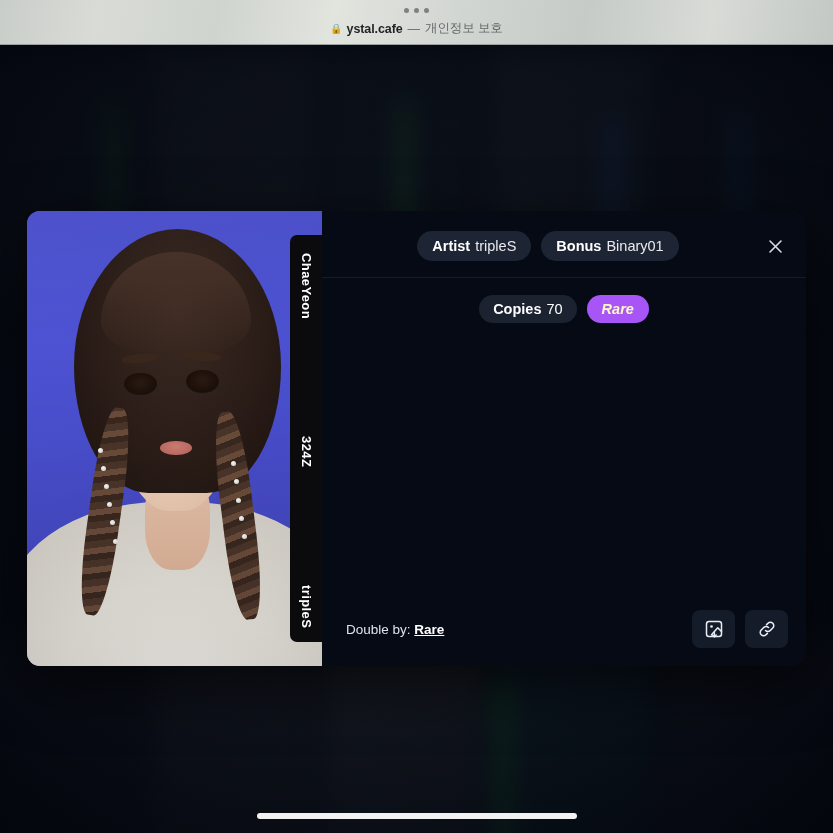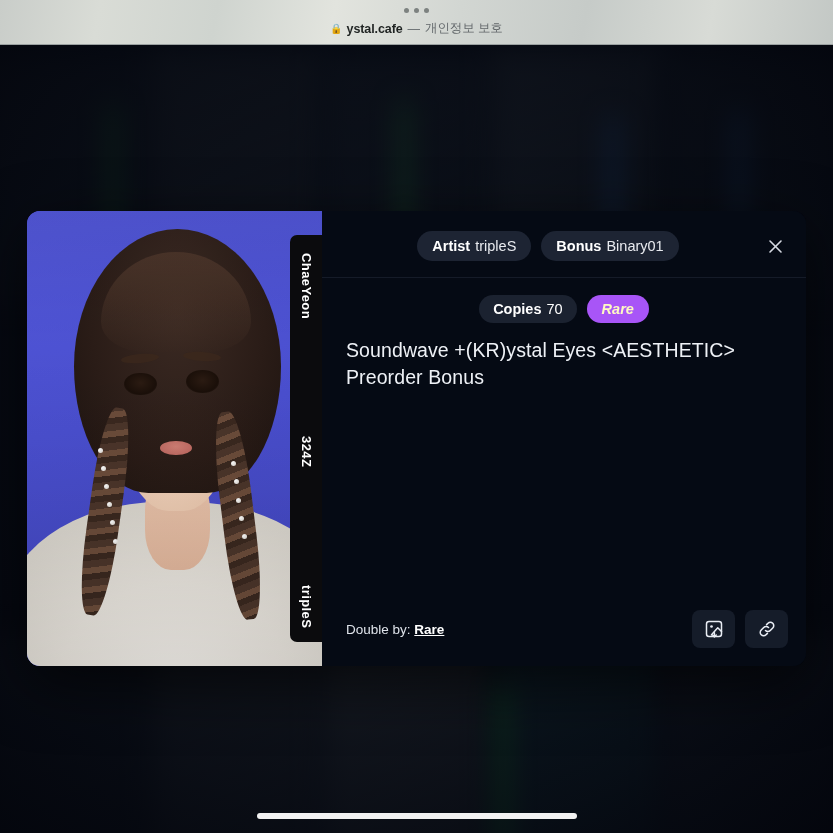--- a/index.html
+++ b/index.html
@@ -273,21 +273,20 @@
       </div>
     </div>
 
     <div id="meta-row">
       <div id="copies-pill">
         <b>Copies</b><span>70</span>
       </div>
       <div id="rarity-badge">Rare</div>
     </div>
 
-    <div id="card-title">Soundwave +(KR)ystal Eyes &lt;AESTHETIC&gt; Preorder Bonus</div>
 
     <div id="info-spacer"></div>
 
     <div id="footer-row">
       <div id="sourced-by">
         <span>Double by:</span>
         <a href="#">Rare</a>
       </div>
       <div id="footer-actions">
         <div class="icon-btn">

